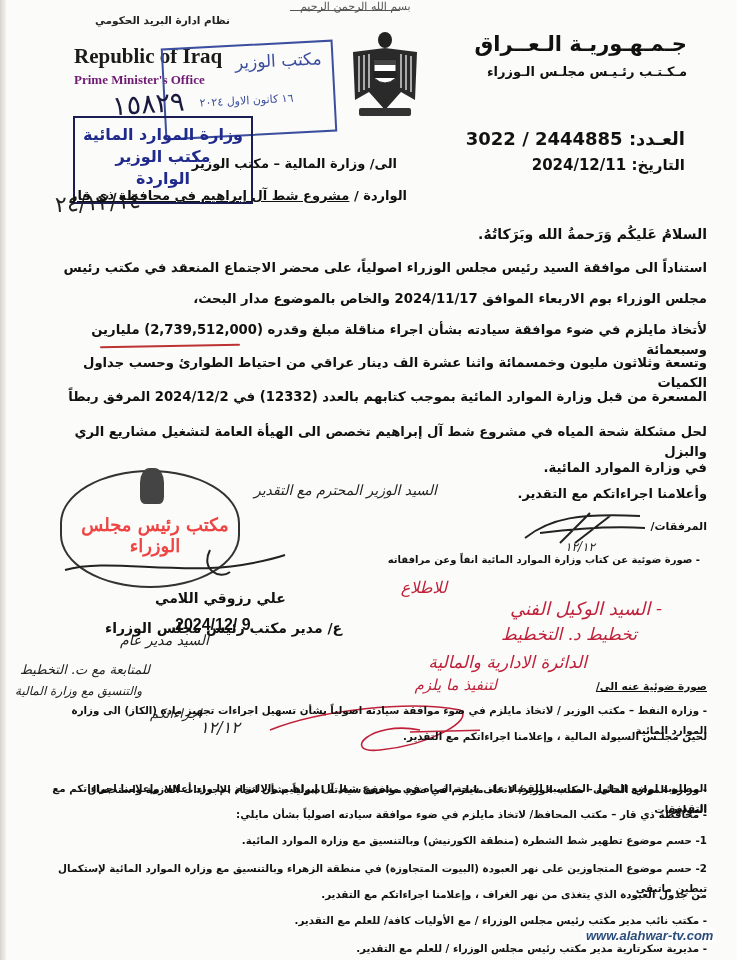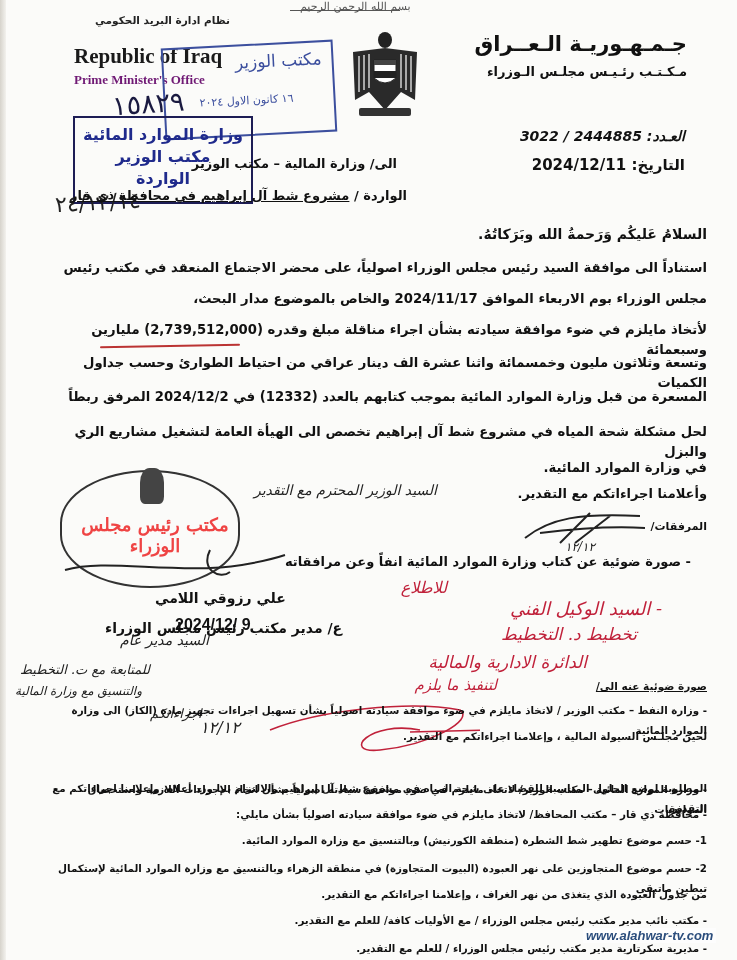--- a/index.html
+++ b/index.html
@@ -25,21 +25,21 @@
   .blue-stamp { left: 163px; top: 44px; width: 172px; height: 92px; border: 2px solid #3c4f9e; transform: rotate(-3deg); }
   .blue-stamp-title { position: absolute; right: 10px; top: 6px; font-size: 17px; color: #3c4f9e; }
   .blue-stamp-date { position: absolute; right: 40px; top: 48px; font-size: 11px; color: #3c4f9e; direction: rtl; }
 
   .ministry-stamp { left: 73px; top: 116px; width: 180px; height: 88px; border: 2px solid #1d1d55; }
   .ministry-stamp div { text-align: center; color: #1f2a8c; font-weight: bold; font-size: 16px; line-height: 22px; direction: rtl; }
   .ministry-stamp .s1 { margin-top: 6px; }
   .handwritten-num { left: 112px; top: 88px; font-size: 27px; color: #1a1a40; font-family: "DejaVu Serif", serif; letter-spacing: 1px; transform: rotate(-4deg); }
   .handwritten-dash { left: 55px; top: 190px; font-size: 22px; color: #222; font-family: "DejaVu Serif", serif; transform: rotate(-3deg); }
 
-  .number-line { right: 52px; top: 128px; font-size: 14px; font-weight: bold; font-style: italic; }
+  .number-line { right: 52px; top: 128px; font-size: 18px; font-weight: bold; }
   .date-line { right: 52px; top: 156px; font-size: 15px; font-weight: bold; }
   .to-line { right: 340px; top: 156px; font-size: 13px; font-weight: bold; }
   .subject-line { right: 330px; top: 188px; font-size: 13px; font-weight: bold; }
   .subject-line .u { text-decoration: underline; }
 
   .body-text { right: 30px; width: 670px; font-size: 13.2px; font-weight: bold; line-height: 20px; }
   .greeting { right: 30px; top: 226px; font-size: 14px; font-weight: bold; }
 
   .underline-red { left: 100px; top: 345px; width: 140px; height: 2px; background: #b33; transform: rotate(-1deg); border-radius: 2px; }
 
@@ -128,21 +128,21 @@
   <div class="abs body-text rtl" style="top:458px">في وزارة الموارد المائية.</div>
 
   <div class="abs rtl pen-annot" style="right:300px; top:482px; font-size:14px;">السيد الوزير المحترم مع التقدير</div>
   <div class="abs rtl bold" style="right:30px; top:486px; font-size:13px;">وأعلامنا اجراءاتكم مع التقدير.</div>
 
   <div class="abs rtl bold" style="right:30px; top:520px; font-size:11px;">المرفقات/</div>
   <svg class="abs" style="left:520px; top:508px; width:130px; height:40px;" viewBox="0 0 130 40">
     <path d="M5 30 C30 10, 60 5, 120 8 M40 35 L70 5 M55 35 L90 8 M20 25 C60 20, 90 18, 125 20" stroke="#222" stroke-width="2" fill="none"></path>
   </svg>
   <div class="abs pen-annot" style="left:565px; top:540px; font-size:12px;">١٢/١٢</div>
-  <div class="abs rtl" style="right:46px; top:554px; font-size:13px; font-weight:bold;">- صورة ضوئية عن كتاب وزارة الموارد المائية انفاً وعن مرافقاته</div>
+  <div class="abs rtl" style="right:37px; top:554px; font-size:10px; font-weight:bold;">- صورة ضوئية عن كتاب وزارة الموارد المائية انفاً وعن مرافقاته</div>
 
   <div class="abs seal">
     <div class="seal-emblem"></div>
     <div class="seal-text">مكتب رئيس مجلس الوزراء</div>
   </div>
   <svg class="abs" style="left:60px; top:540px; width:230px; height:50px;" viewBox="0 0 230 50">
     <path d="M5 30 C40 20, 90 30, 150 28 C180 27, 210 20, 225 15 M150 10 C140 30, 160 40, 170 32" stroke="#222" stroke-width="2" fill="none"></path>
   </svg>
   <div class="abs signer-name rtl">علي رزوقي اللامي</div>
   <div class="abs signer-title rtl">ع/ مدير مكتب رئيس مجلس الوزراء</div>

